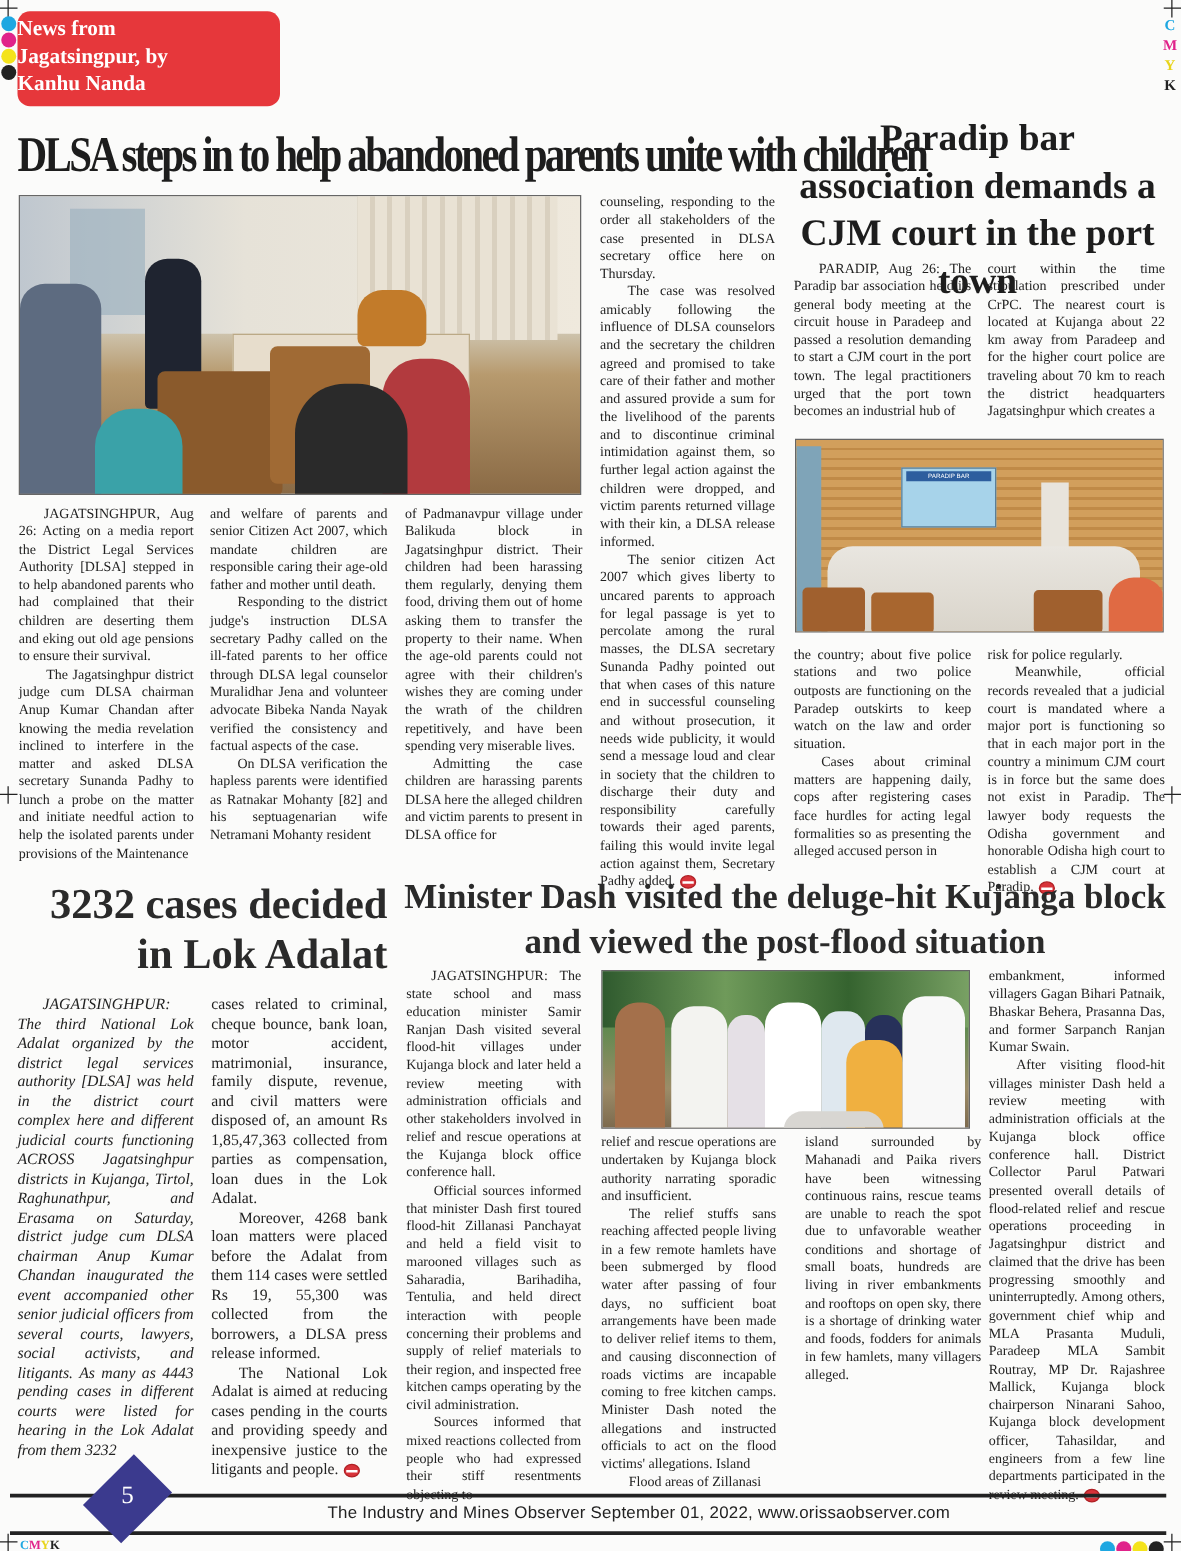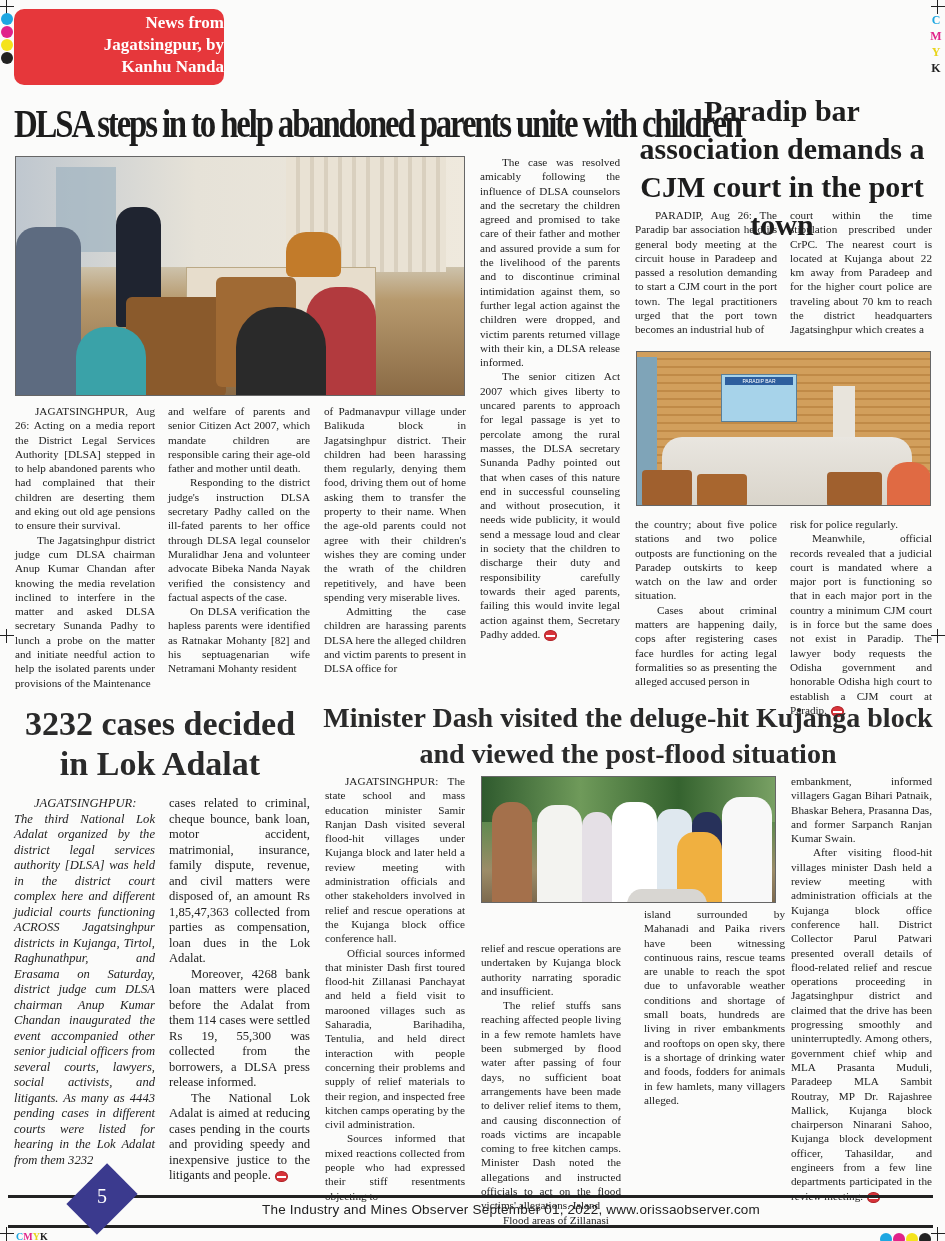--- a/index.html
+++ b/index.html
@@ -8,26 +8,26 @@
 
   
   .reg-dot { position: absolute; width: 12px; height: 12px; border-radius: 50%; }
   .cross { position: absolute; width: 14px; height: 14px; }
   .cross::before, .cross::after { content: ""; position: absolute; background: #222; }
   .cross::before { left: 6px; top: 0; width: 1px; height: 14px; }
   .cross::after { left: 0; top: 6px; width: 14px; height: 1px; }
   .cmyk-letters { position: absolute; right: 2px; top: 12px; width: 14px; text-align: center; font-family: "Liberation Serif", serif; font-weight: bold; font-size: 12px; line-height: 16px; }
 
   
-  .banner { position: absolute; left: 14px; top: 9px; width: 210px; height: 76px; background: #e6373b; border-radius: 10px; color: #fff; font-family: "Liberation Serif", serif; font-weight: bold; font-size: 17px; line-height: 22px; text-align: right; padding-top: 3px; }
+  .banner { position: absolute; left: 14px; top: 9px; width: 210px; height: 76px; background: #e6373b; border-radius: 10px; color: #fff; font-family: "Liberation Serif", serif; font-weight: bold; font-size: 17px; line-height: 22px; text-align: left; padding-top: 3px; }
 
   
   .hl1 { position: absolute; left: 14px; top: 96px; width: 610px; font-family: "Liberation Serif", serif; font-weight: bold; font-size: 40px; letter-spacing: -2.6px; line-height: 56px; transform: scaleX(0.82); transform-origin: left top; white-space: nowrap; width: 750px; color: #1d1d1d; }
   .hl2 { position: absolute; left: 632px; top: 92px; width: 300px; font-family: "Liberation Serif", serif; font-size: 30px; line-height: 38px; text-align: center; color: #1d1d1d; }
-  .hl3 { position: absolute; left: 10px; top: 704px; width: 300px; font-family: "Liberation Serif", serif; font-weight: bold; font-size: 34px; line-height: 40px; text-align: center; color: #2a2a2a; }
+  .hl3 { position: absolute; left: 10px; top: 704px; width: 300px; font-family: "Liberation Serif", serif; font-weight: bold; font-size: 34px; line-height: 40px; text-align: right; color: #2a2a2a; }
   .hl4 { position: absolute; left: 322px; top: 700px; width: 612px; font-family: "Liberation Serif", serif; font-weight: bold; font-size: 28px; line-height: 36px; text-align: center; color: #2a2a2a; }
 
   
   .col { position: absolute; font-family: "Liberation Serif", serif; font-size: 11.2px; line-height: 14.3px; text-align: justify; color: #222; }
   .col p { text-indent: 22px; }
   .col p.dateline { text-indent: 20px; }
   .endmark { display: inline-block; width: 13px; height: 11px; border-radius: 50%; background: #d8333a; border: 1px solid #b02025; vertical-align: middle; position: relative; margin-left: 4px; }
   .endmark::after { content: ""; position: absolute; left: 1px; right: 1px; top: 4px; height: 2px; background: #fff; }
 
   
@@ -93,20 +93,21 @@
 <div class="col" style="left:168px;top:404px;width:142px;">
   <p style="text-indent:0">and welfare of parents and senior Citizen Act 2007, which mandate children are responsible caring their age-old father and mother until death.</p>
   <p>Responding to the district judge's instruction DLSA secretary Padhy called on the ill-fated parents to her office through DLSA legal counselor Muralidhar Jena and volunteer advocate Bibeka Nanda Nayak verified the consistency and factual aspects of the case.</p>
   <p>On DLSA verification the hapless parents were identified as Ratnakar Mohanty [82] and his septuagenarian wife Netramani Mohanty resident</p>
 </div>
 <div class="col" style="left:324px;top:404px;width:142px;">
   <p style="text-indent:0">of Padmanavpur village under Balikuda block in Jagatsinghpur district. Their children had been harassing them regularly, denying them food, driving them out of home asking them to transfer the property to their name. When the age-old parents could not agree with their children's wishes they are coming under the wrath of the children repetitively, and have been spending very miserable lives.</p>
   <p>Admitting the case children are harassing parents DLSA here the alleged children and victim parents to present in DLSA office for</p>
 </div>
 <div class="col" style="left:480px;top:155px;width:140px;">
+  <p style="text-indent:0">counseling, responding to the order all stakeholders of the case presented in DLSA secretary office here on Thursday.</p>
   <p>The case was resolved amicably following the influence of DLSA counselors and the secretary the children agreed and promised to take care of their father and mother and assured provide a sum for the livelihood of the parents and to discontinue criminal intimidation against them, so further legal action against the children were dropped, and victim parents returned village with their kin, a DLSA release informed.</p>
   <p><span>The senior citizen Act 2007 which gives liberty to uncared parents to approach for legal passage is yet to percolate among the rural masses, the DLSA secretary Sunanda Padhy pointed out that when cases of this nature end in successful counseling and without prosecution, it needs wide publicity, it would send a message loud and clear in society that the children to discharge their duty and responsibility carefully towards their aged parents, failing this would invite legal action against them, Secretary Padhy added.</span><span class="endmark"></span></p>
 </div>
 
 <h2 class="hl2">Paradip bar association demands a CJM court in the port town</h2>
 
 <div class="col" style="left:635px;top:208px;width:142px;">
   <p class="dateline">PARADIP, Aug 26: The Paradip bar association held its general body meeting at the circuit house in Paradeep and passed a resolution demanding to start a CJM court in the port town. The legal practitioners urged that the port town becomes an industrial hub of</p>
 </div>
 <div class="col" style="left:790px;top:208px;width:142px;">
@@ -160,21 +161,21 @@
   <div class="shape" style="left:55px;top:28px;width:45px;height:99px;background:#f3f3f0;border-radius:18px 18px 0 0;"></div>
   <div class="shape" style="left:100px;top:35px;width:30px;height:92px;background:#e5e0e6;border-radius:14px 14px 0 0;"></div>
   <div class="shape" style="left:130px;top:25px;width:45px;height:102px;background:#ffffff;border-radius:18px 18px 0 0;"></div>
   <div class="shape" style="left:175px;top:32px;width:35px;height:95px;background:#dfe8ef;border-radius:14px 14px 0 0;"></div>
   <div class="shape" style="left:210px;top:35px;width:30px;height:92px;background:#27315a;border-radius:14px 14px 0 0;"></div>
   <div class="shape" style="left:195px;top:55px;width:45px;height:72px;background:#f0b040;border-radius:18px 18px 0 0;"></div>
   <div class="shape" style="left:240px;top:20px;width:50px;height:107px;background:#f8f8f8;border-radius:18px 18px 0 0;"></div>
   <div class="shape" style="left:145px;top:112px;width:80px;height:15px;background:#d8d6d2;border-radius:40px 40px 0 0;"></div>
 </div>
 
-<div class="col" style="left:481px;top:907px;width:140px;margin-top:34px;">
+<div class="col" style="left:481px;top:907px;width:140px;">
   <p style="text-indent:0">relief and rescue operations are undertaken by Kujanga block authority narrating sporadic and insufficient.</p>
   <p>The relief stuffs sans reaching affected people living in a few remote hamlets have been submerged by flood water after passing of four days, no sufficient boat arrangements have been made to deliver relief items to them, and causing disconnection of roads victims are incapable coming to free kitchen camps. Minister Dash noted the allegations and instructed officials to act on the flood victims' allegations. Island</p>
   <p>Flood areas of Zillanasi</p>
 </div>
 <div class="col" style="left:644px;top:907px;width:141px;">
   <p style="text-indent:0">island surrounded by Mahanadi and Paika rivers have been witnessing continuous rains, rescue teams are unable to reach the spot due to unfavorable weather conditions and shortage of small boats, hundreds are living in river embankments and rooftops on open sky, there is a shortage of drinking water and foods, fodders for animals in few hamlets, many villagers alleged.</p>
 </div>
 <div class="col" style="left:791px;top:774px;width:141px;">
   <p style="text-indent:0">embankment, informed villagers Gagan Bihari Patnaik, Bhaskar Behera, Prasanna Das, and former Sarpanch Ranjan Kumar Swain.</p>
   <p><span>After visiting flood-hit villages minister Dash held a review meeting with administration officials at the Kujanga block office conference hall. District Collector Parul Patwari presented overall details of flood-related relief and rescue operations proceeding in Jagatsinghpur district and claimed that the drive has been progressing smoothly and uninterruptedly. Among others, government chief whip and MLA Prasanta Muduli, Paradeep MLA Sambit Routray, MP Dr. Rajashree Mallick, Kujanga block chairperson Ninarani Sahoo, Kujanga block development officer, Tahasildar, and engineers from a few line departments participated in the review meeting.</span><span class="endmark"></span></p>

